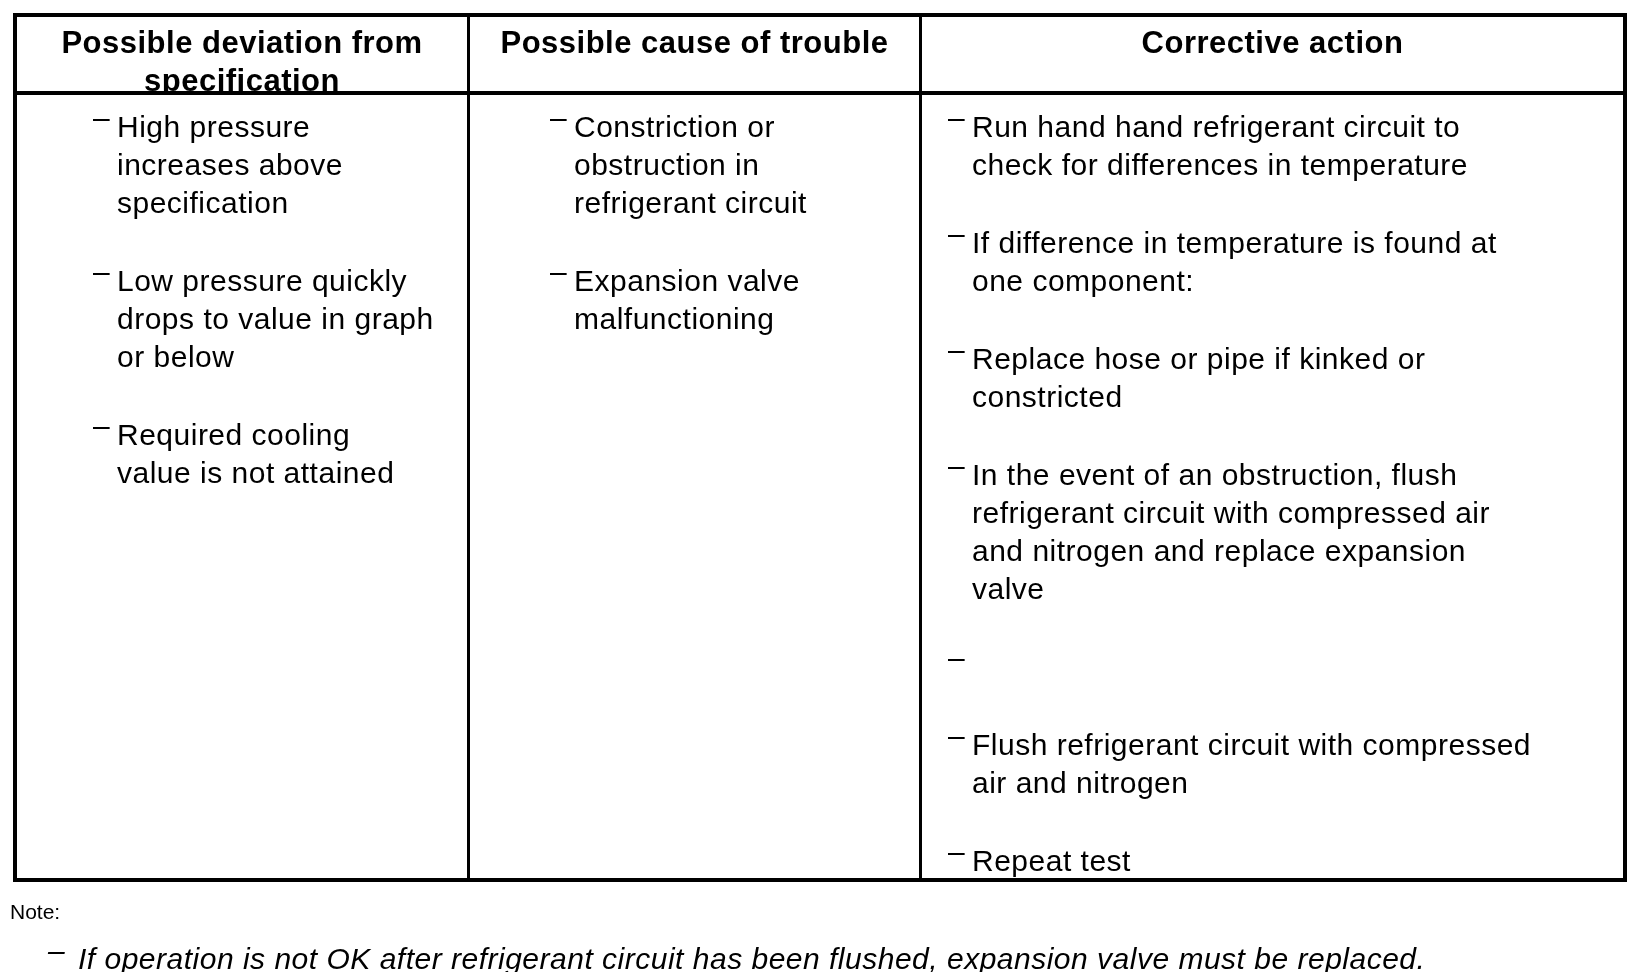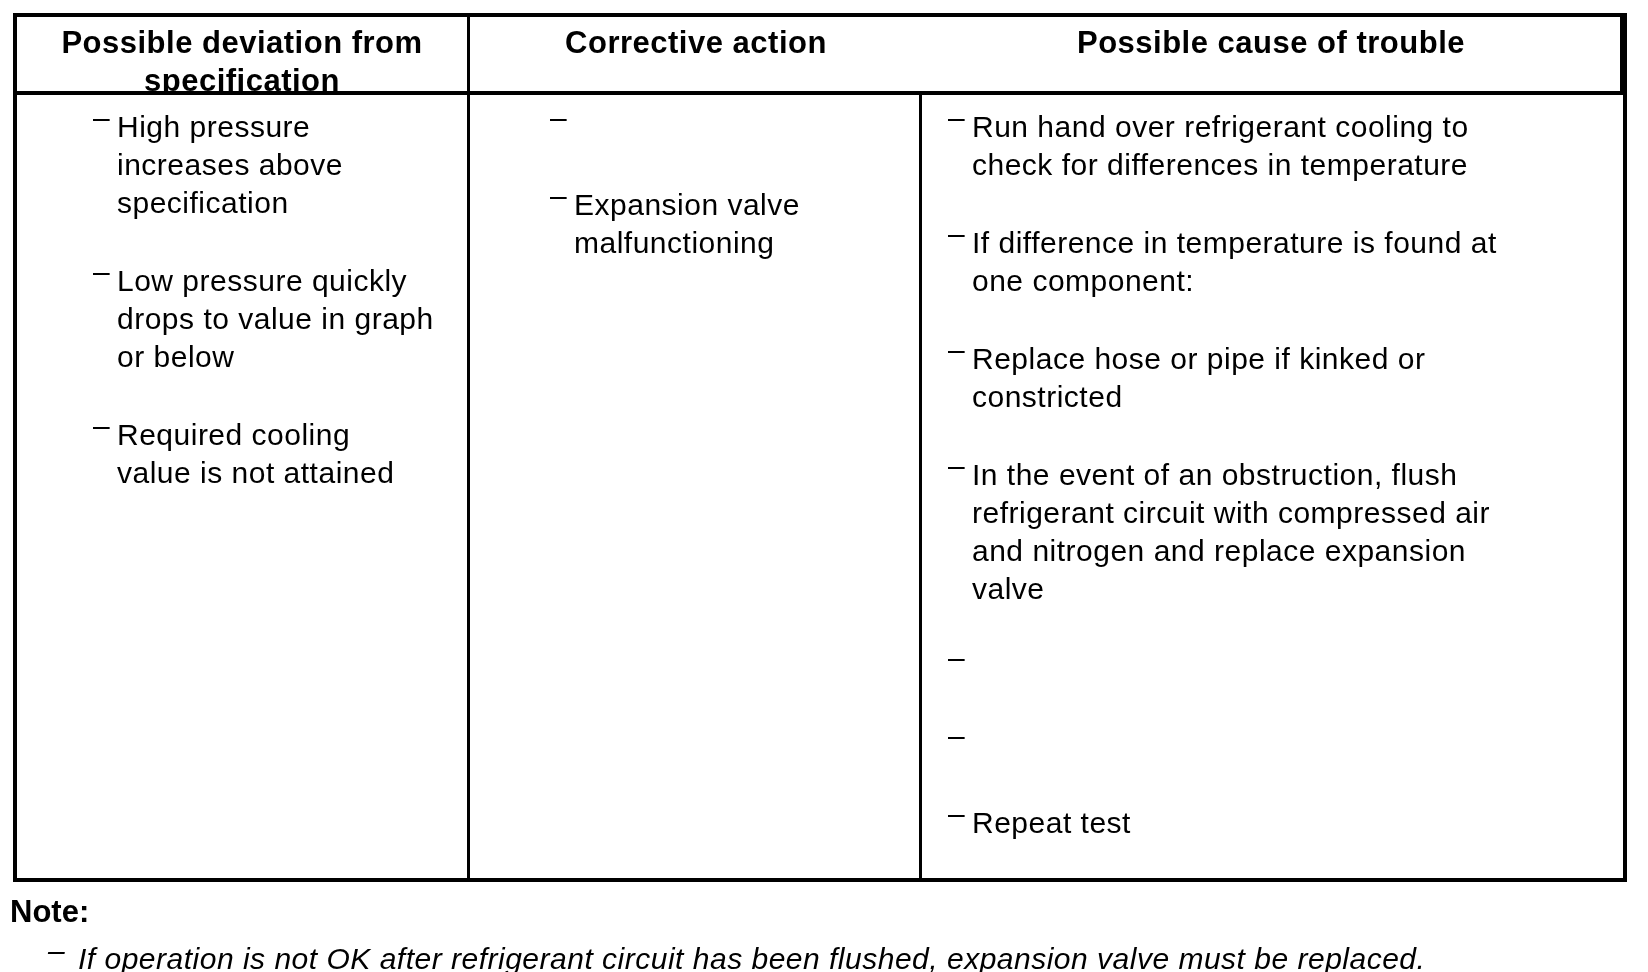--- a/index.html
+++ b/index.html
@@ -20,38 +20,38 @@
   .vline{border-right:3px solid #000;}
   .cell{padding-top:13px;font-size:30px;line-height:38px;letter-spacing:.5px;}
   .cell.c1{padding-left:76px;padding-right:8px;}
   .cell.c2{padding-left:80px;padding-right:8px;}
   .cell.c3{padding-left:26px;padding-right:4px;}
   .item{display:flex;margin-bottom:40px;}
   .item:last-child{margin-bottom:0;}
   .dash{flex:none;width:24px;position:relative;top:-9px;}
   .itext{white-space:pre-line;}
   .note{position:absolute;left:10px;top:893px;width:1630px;}
-  .note-label{font-weight:bold;font-size:31px;line-height:38px;}
+  .note-label{font-weight:normal;font-size:21px;line-height:38px;}
   .note-item{
     display:flex;margin-top:9px;padding-left:38px;
     font-style:italic;font-size:30px;line-height:38px;letter-spacing:.5px;
   }
   .note-item .dash{width:30px;top:-8px;}
 </style>
 </head>
 <body>
 
 <div class="page">
 
   <div class="ttable">
 
     <div class="hcell vline">Possible deviation from
 specification</div>
+    <div class="hcell vline">Possible cause of trouble</div>
     <div class="hcell">Corrective action</div>
-    <div class="hcell vline">Possible cause of trouble</div>
 
     <div class="cell c1 vline">
       <div class="item">
         <span class="dash">–</span>
         <span class="itext">High pressure
 increases above
 specification</span>
       </div>
       <div class="item">
         <span class="dash">–</span>
@@ -62,32 +62,35 @@
       <div class="item">
         <span class="dash">–</span>
         <span class="itext">Required cooling
 value is not attained</span>
       </div>
     </div>
 
     <div class="cell c2 vline">
       <div class="item">
         <span class="dash">–</span>
+        <span class="itext">Constriction or
+obstruction in
+refrigerant circuit</span>
       </div>
       <div class="item">
         <span class="dash">–</span>
         <span class="itext">Expansion valve
 malfunctioning</span>
       </div>
     </div>
 
     <div class="cell c3">
       <div class="item">
         <span class="dash">–</span>
-        <span class="itext">Run hand over refrigerant cooling to
+        <span class="itext">Run hand hand refrigerant circuit to
 check for differences in temperature</span>
       </div>
       <div class="item">
         <span class="dash">–</span>
         <span class="itext">If difference in temperature is found at
 one component:</span>
       </div>
       <div class="item">
         <span class="dash">–</span>
         <span class="itext">Replace hose or pipe if kinked or
@@ -98,20 +101,22 @@
         <span class="itext">In the event of an obstruction, flush
 refrigerant circuit with compressed air
 and nitrogen and replace expansion
 valve</span>
       </div>
       <div class="item">
         <span class="dash">–</span>
       </div>
       <div class="item">
         <span class="dash">–</span>
+        <span class="itext">Flush refrigerant circuit with compressed
+air and nitrogen</span>
       </div>
       <div class="item">
         <span class="dash">–</span>
         <span class="itext">Repeat test</span>
       </div>
     </div>
 
   </div>
 
   <div class="note">

